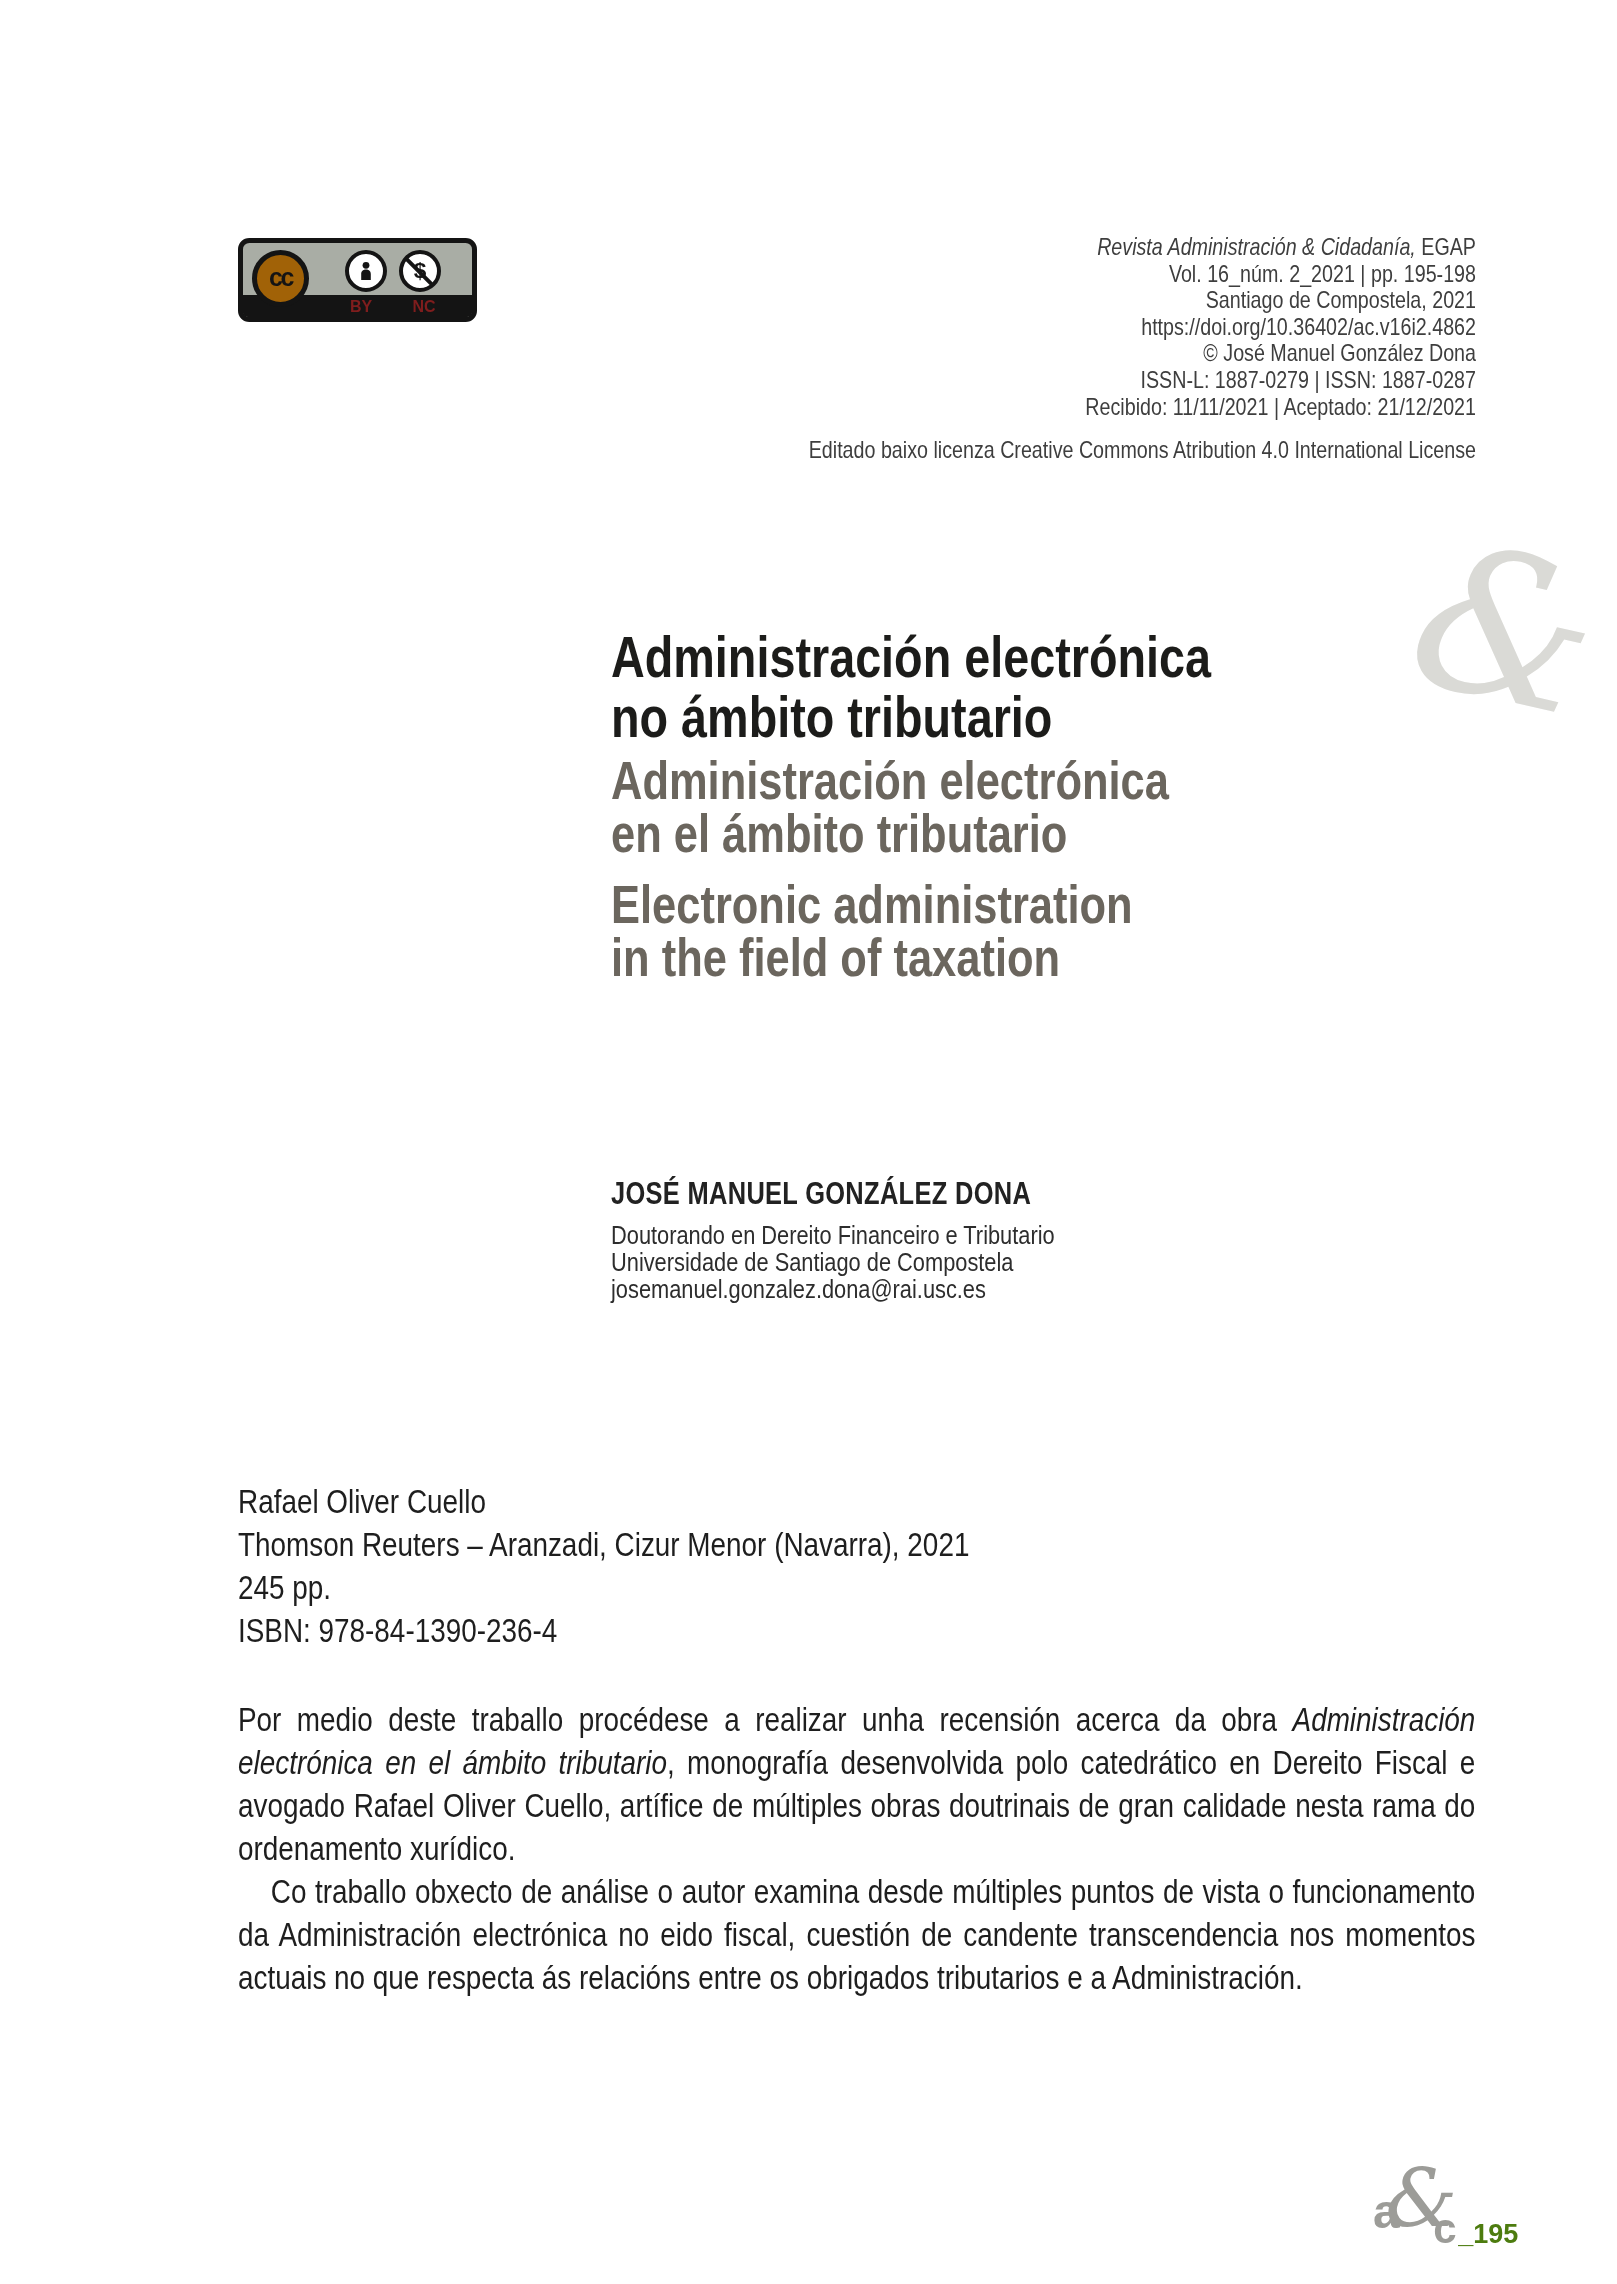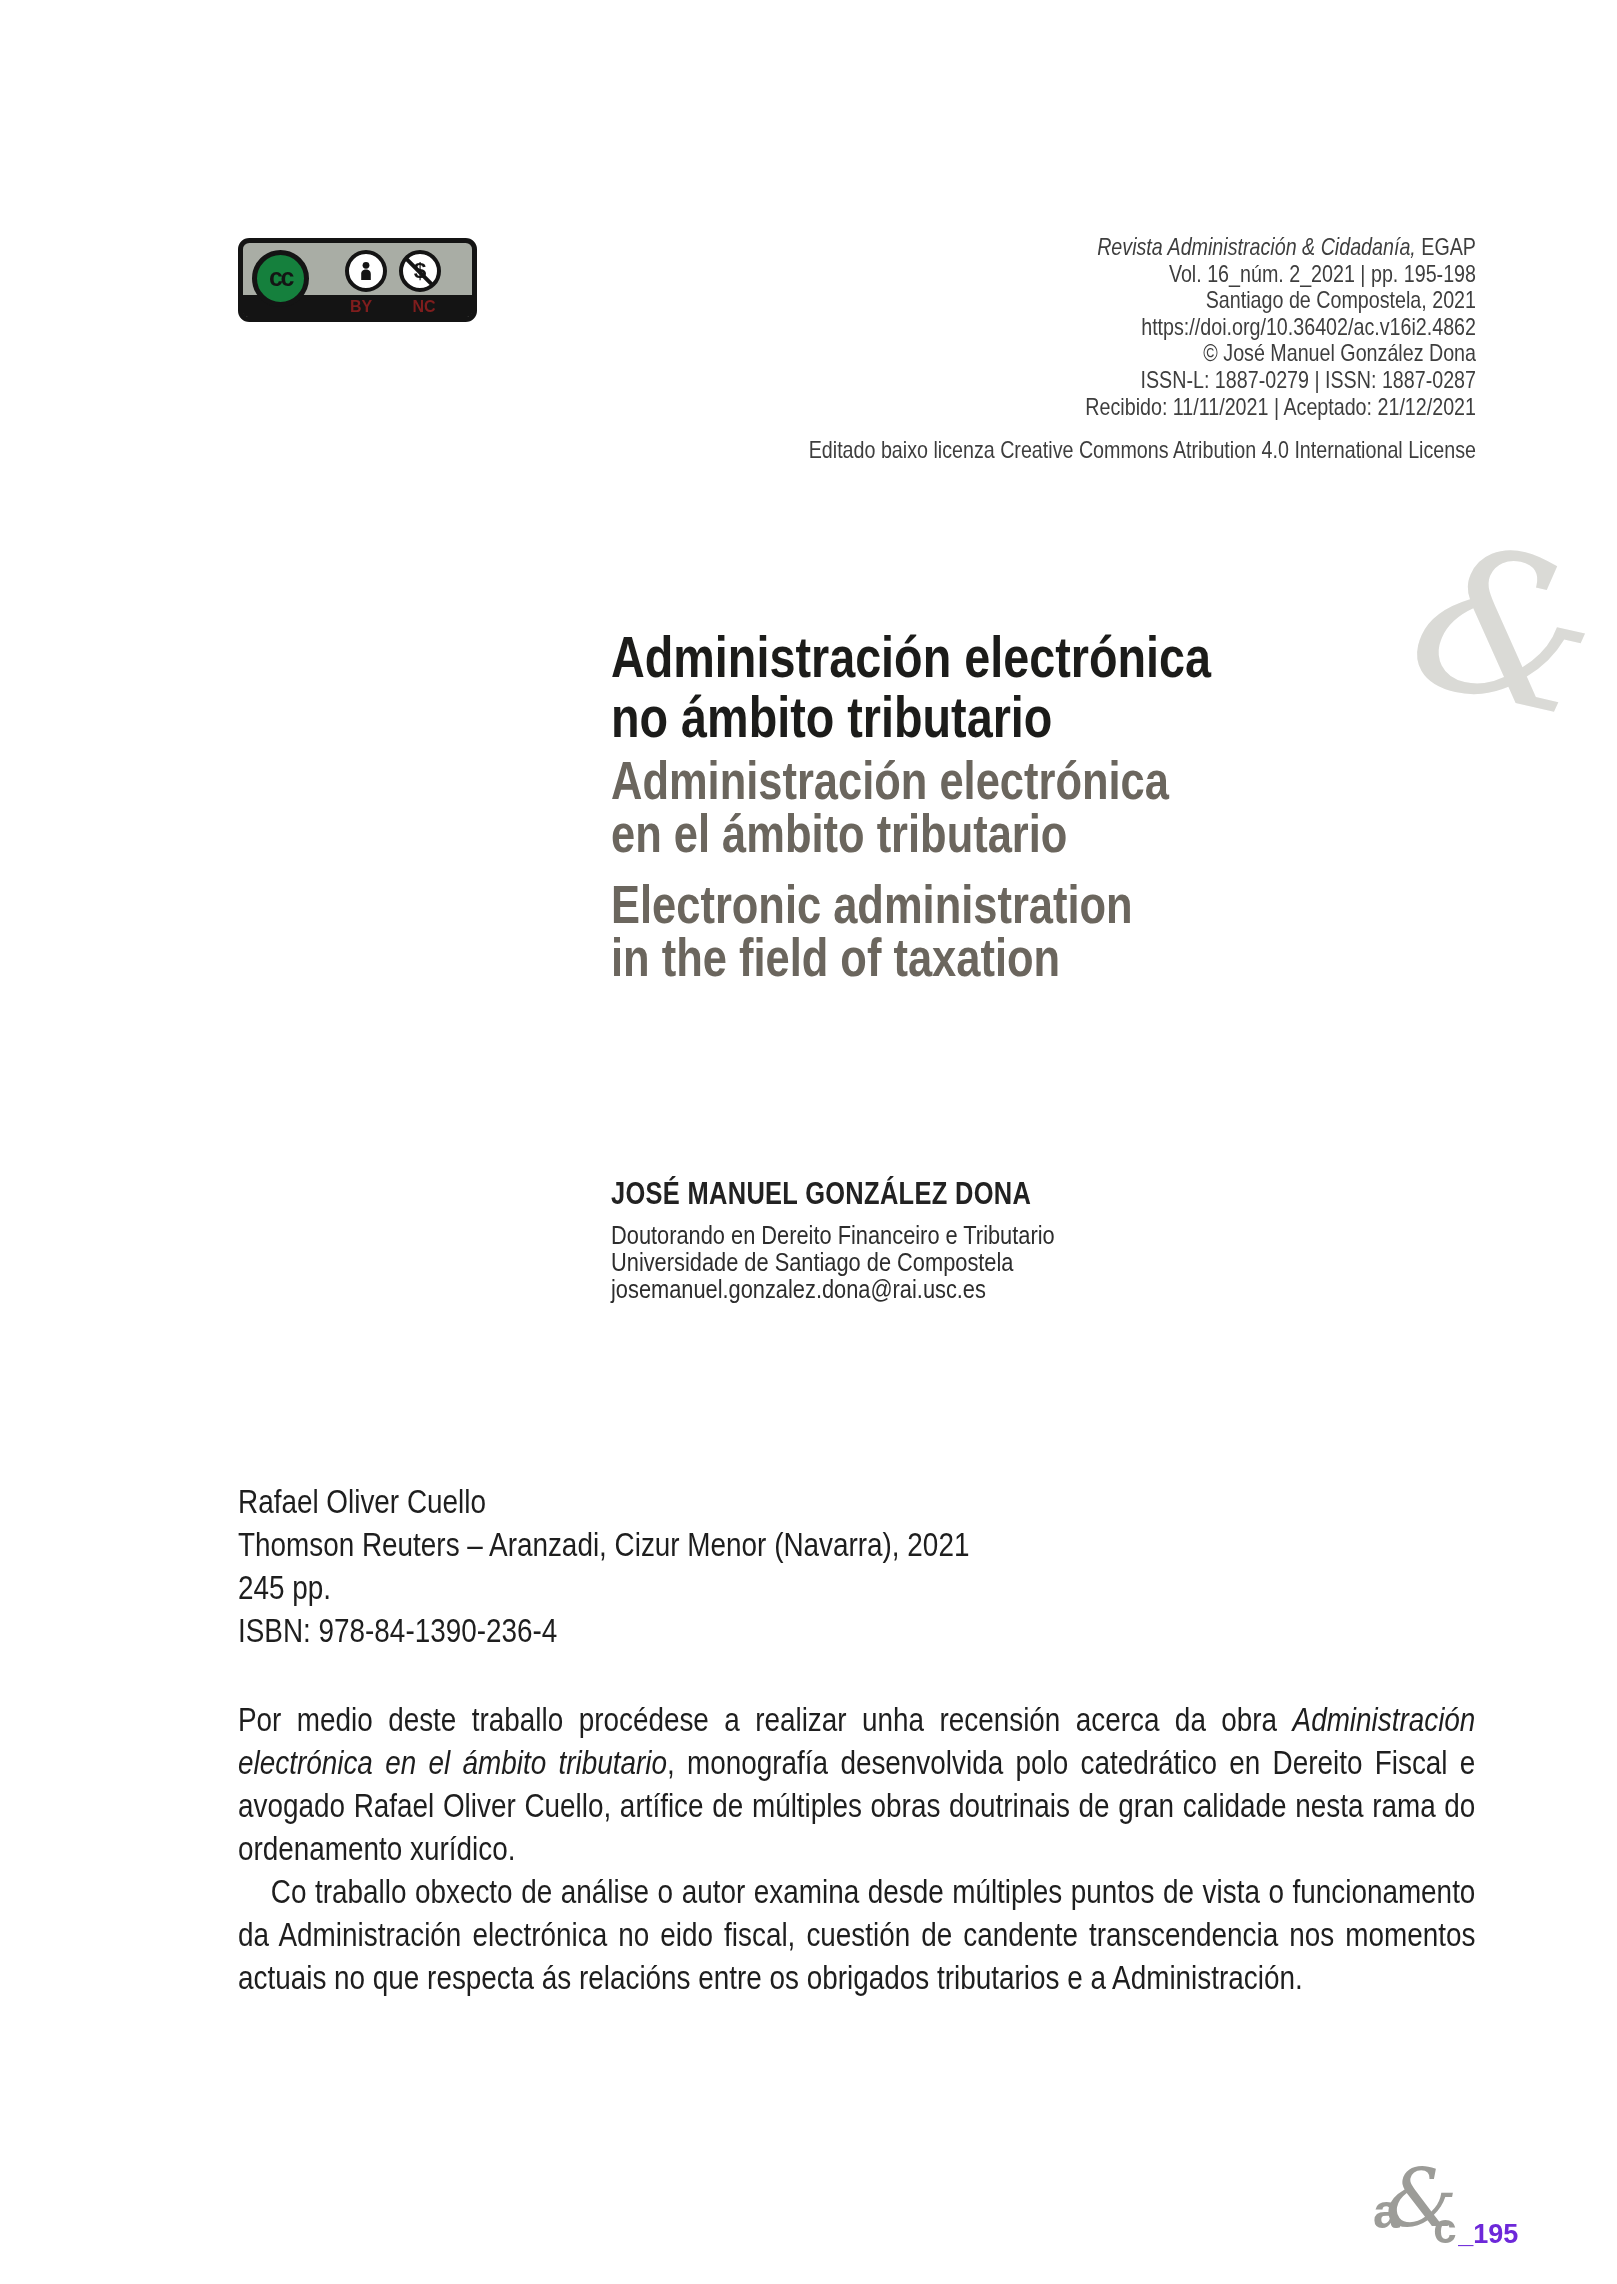--- a/index.html
+++ b/index.html
@@ -23,21 +23,21 @@
     position:absolute; left:238px; top:238px; width:239px; height:84px;
     box-sizing:border-box; border:5.6px solid #141414; border-radius:11.3px;
     background:#a9ada5;
   }
   .badge-strip {
     position:absolute; left:0; right:0; bottom:0; height:22px;
     background:#141414; border-radius:0 0 4.8px 4.8px;
   }
   .cc-circle {
     position:absolute; left:8.9px; top:7.3px; width:47px; height:47px;
-    background:#15803d; border:5.6px solid #141414; border-radius:50%;
+    background:#a16207; border:5.6px solid #141414; border-radius:50%;
     display:flex; align-items:center; justify-content:center; z-index:2;
     font-weight:bold; font-size:25px; letter-spacing:-2.4px; color:#141414;
   }
   .cc-circle span { margin-top:-3.2px; }
   .mini-circle {
     position:absolute; top:7.3px; width:34px; height:34px; background:#ffffff;
     border:4px solid #141414; border-radius:50%;
     display:flex; align-items:center; justify-content:center; z-index:1;
   }
   .mini-by { left:102px; }
@@ -108,21 +108,21 @@
 
   
   .footer {
     position:absolute; left:1373px; top:2145px; white-space:nowrap;
     color:#9c9c98;
   }
   .footer span { display:inline-block; position:relative; }
   .f-a   { font-size:48px; font-weight:bold; top:8px; }
   .f-amp { font-family:"DejaVu Serif", serif; font-style:italic; font-size:81px; top:6.4px; margin-left:-14.5px; }
   .f-c   { font-size:42px; font-weight:bold; top:22.6px; margin-left:-24px; }
-  .f-num { font-size:27px; font-weight:bold; color:#6d28d9; top:22.6px; margin-left:1.6px; }
+  .f-num { font-size:27px; font-weight:bold; color:#4d7c0f; top:22.6px; margin-left:1.6px; }
 </style>
 </head>
 <body>
 
 <div class="page">
 
 
   <div class="badge">
     <div class="badge-strip"></div>
     <div class="cc-circle">

